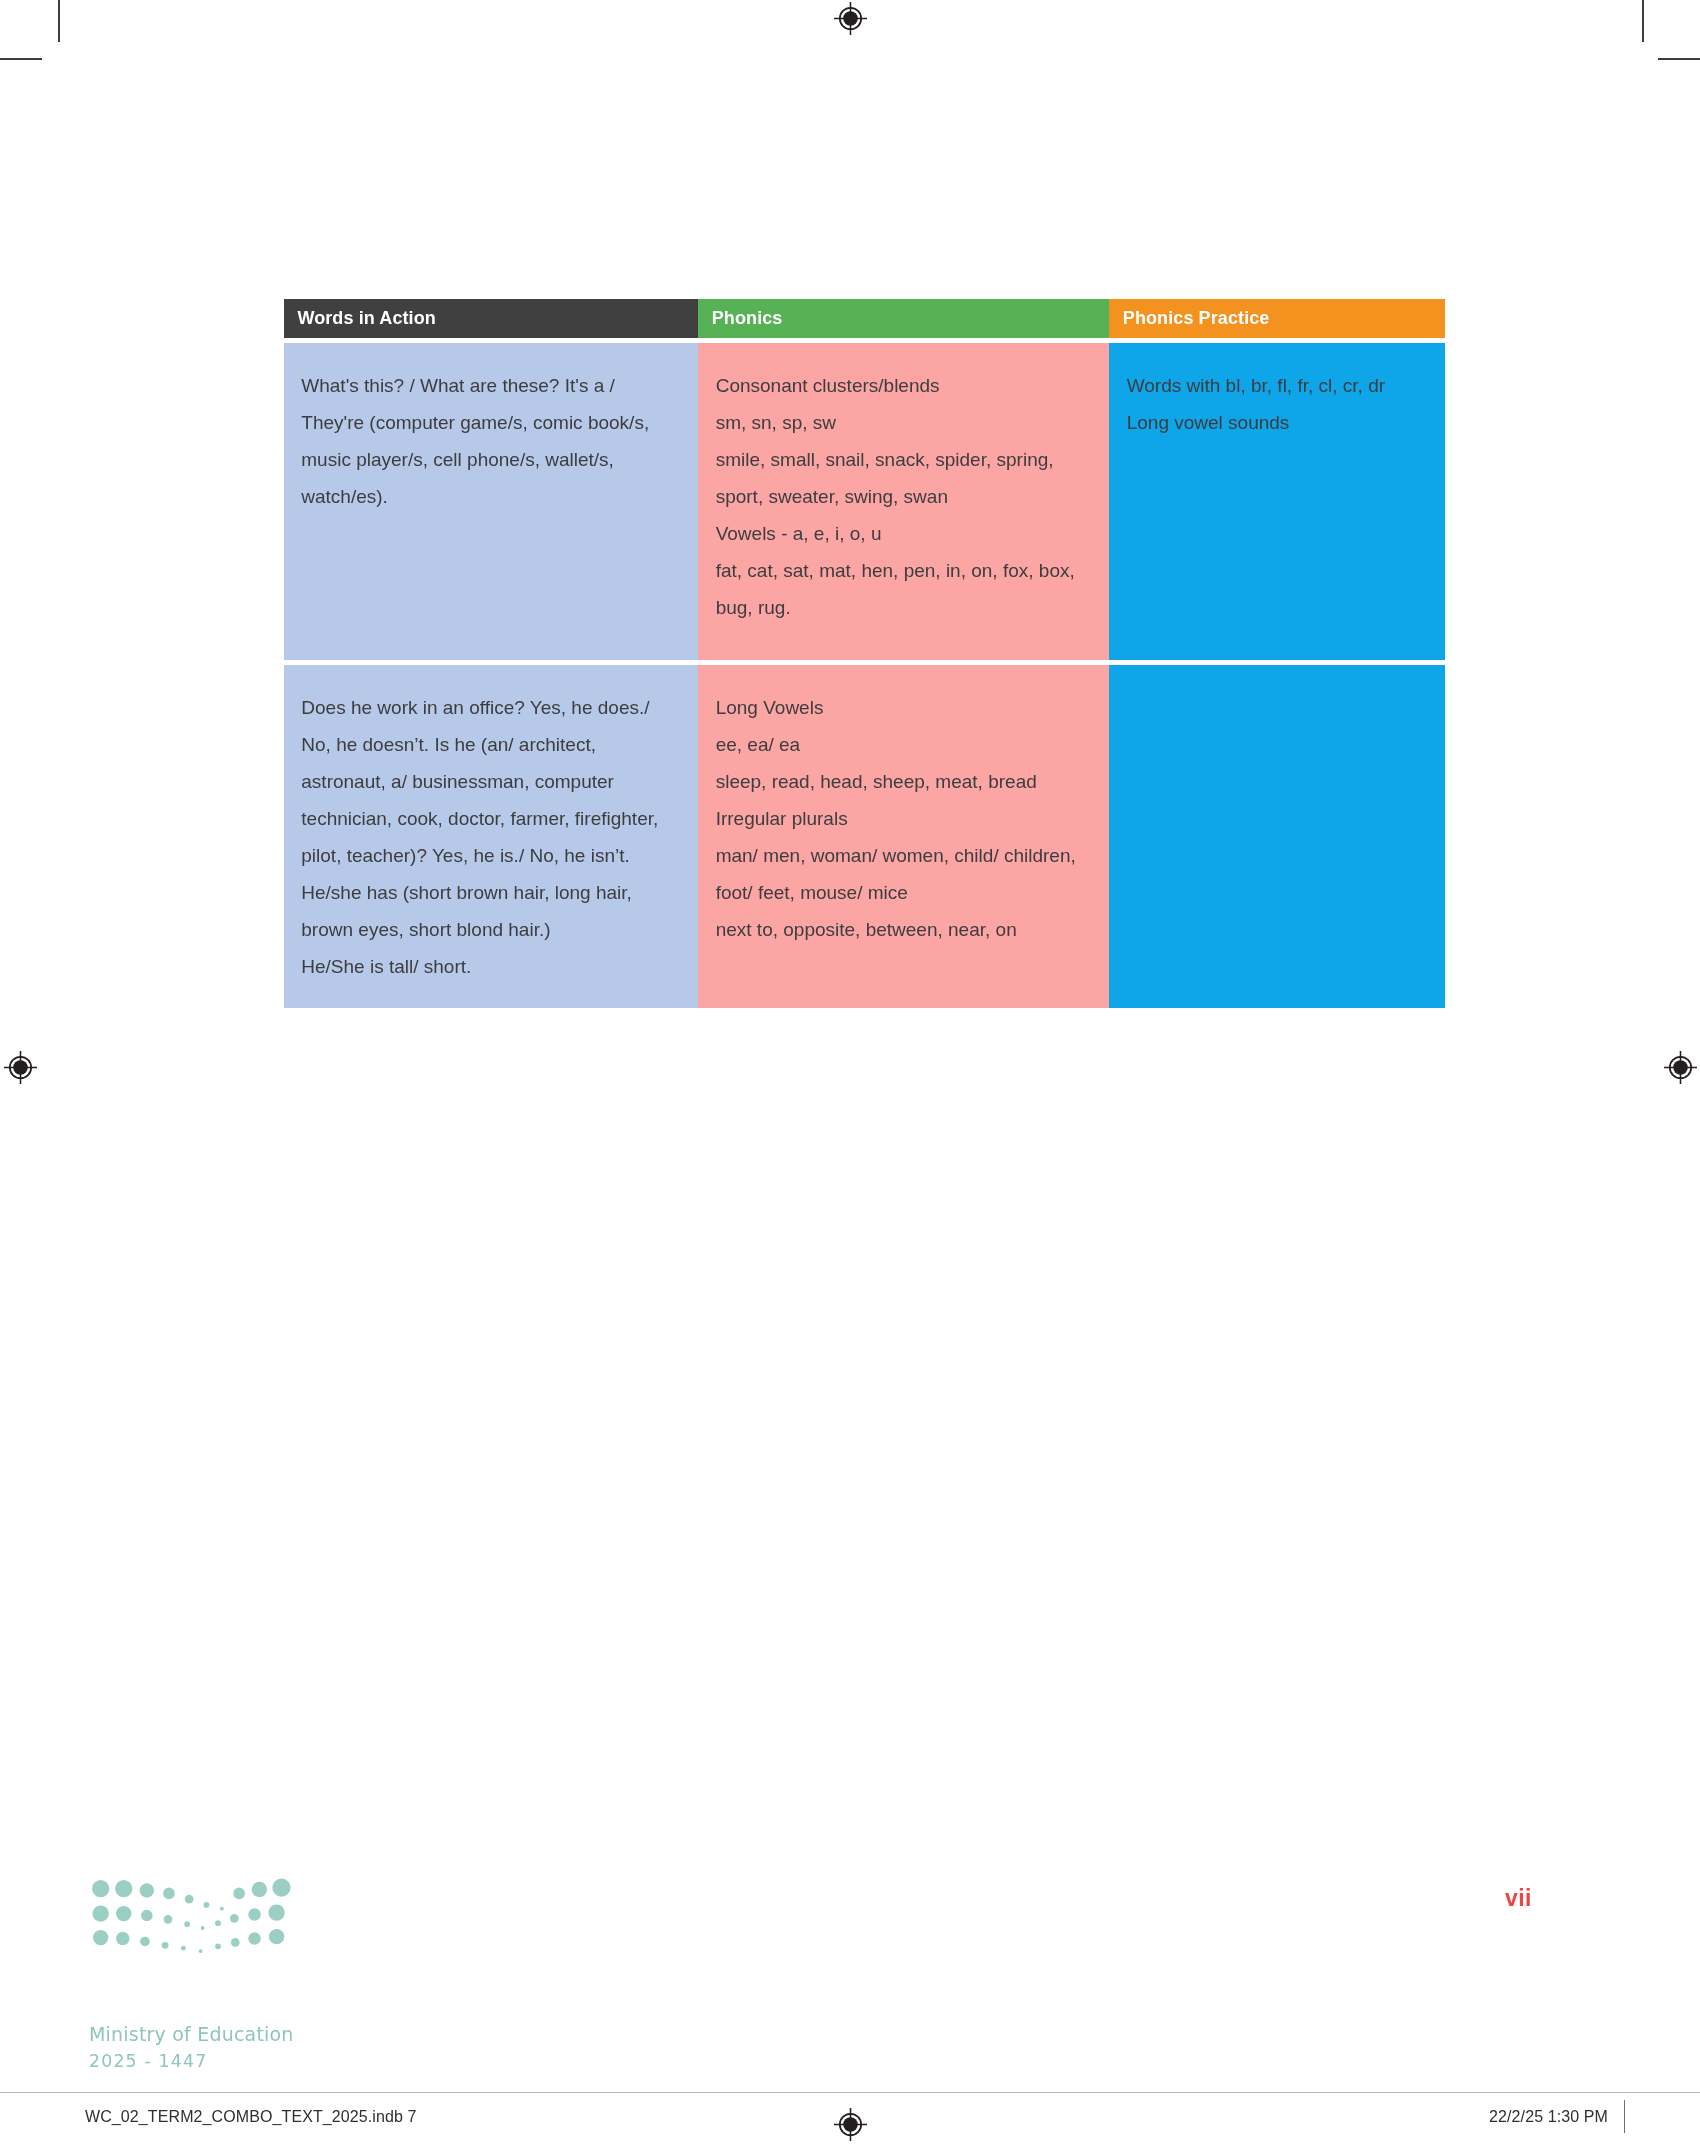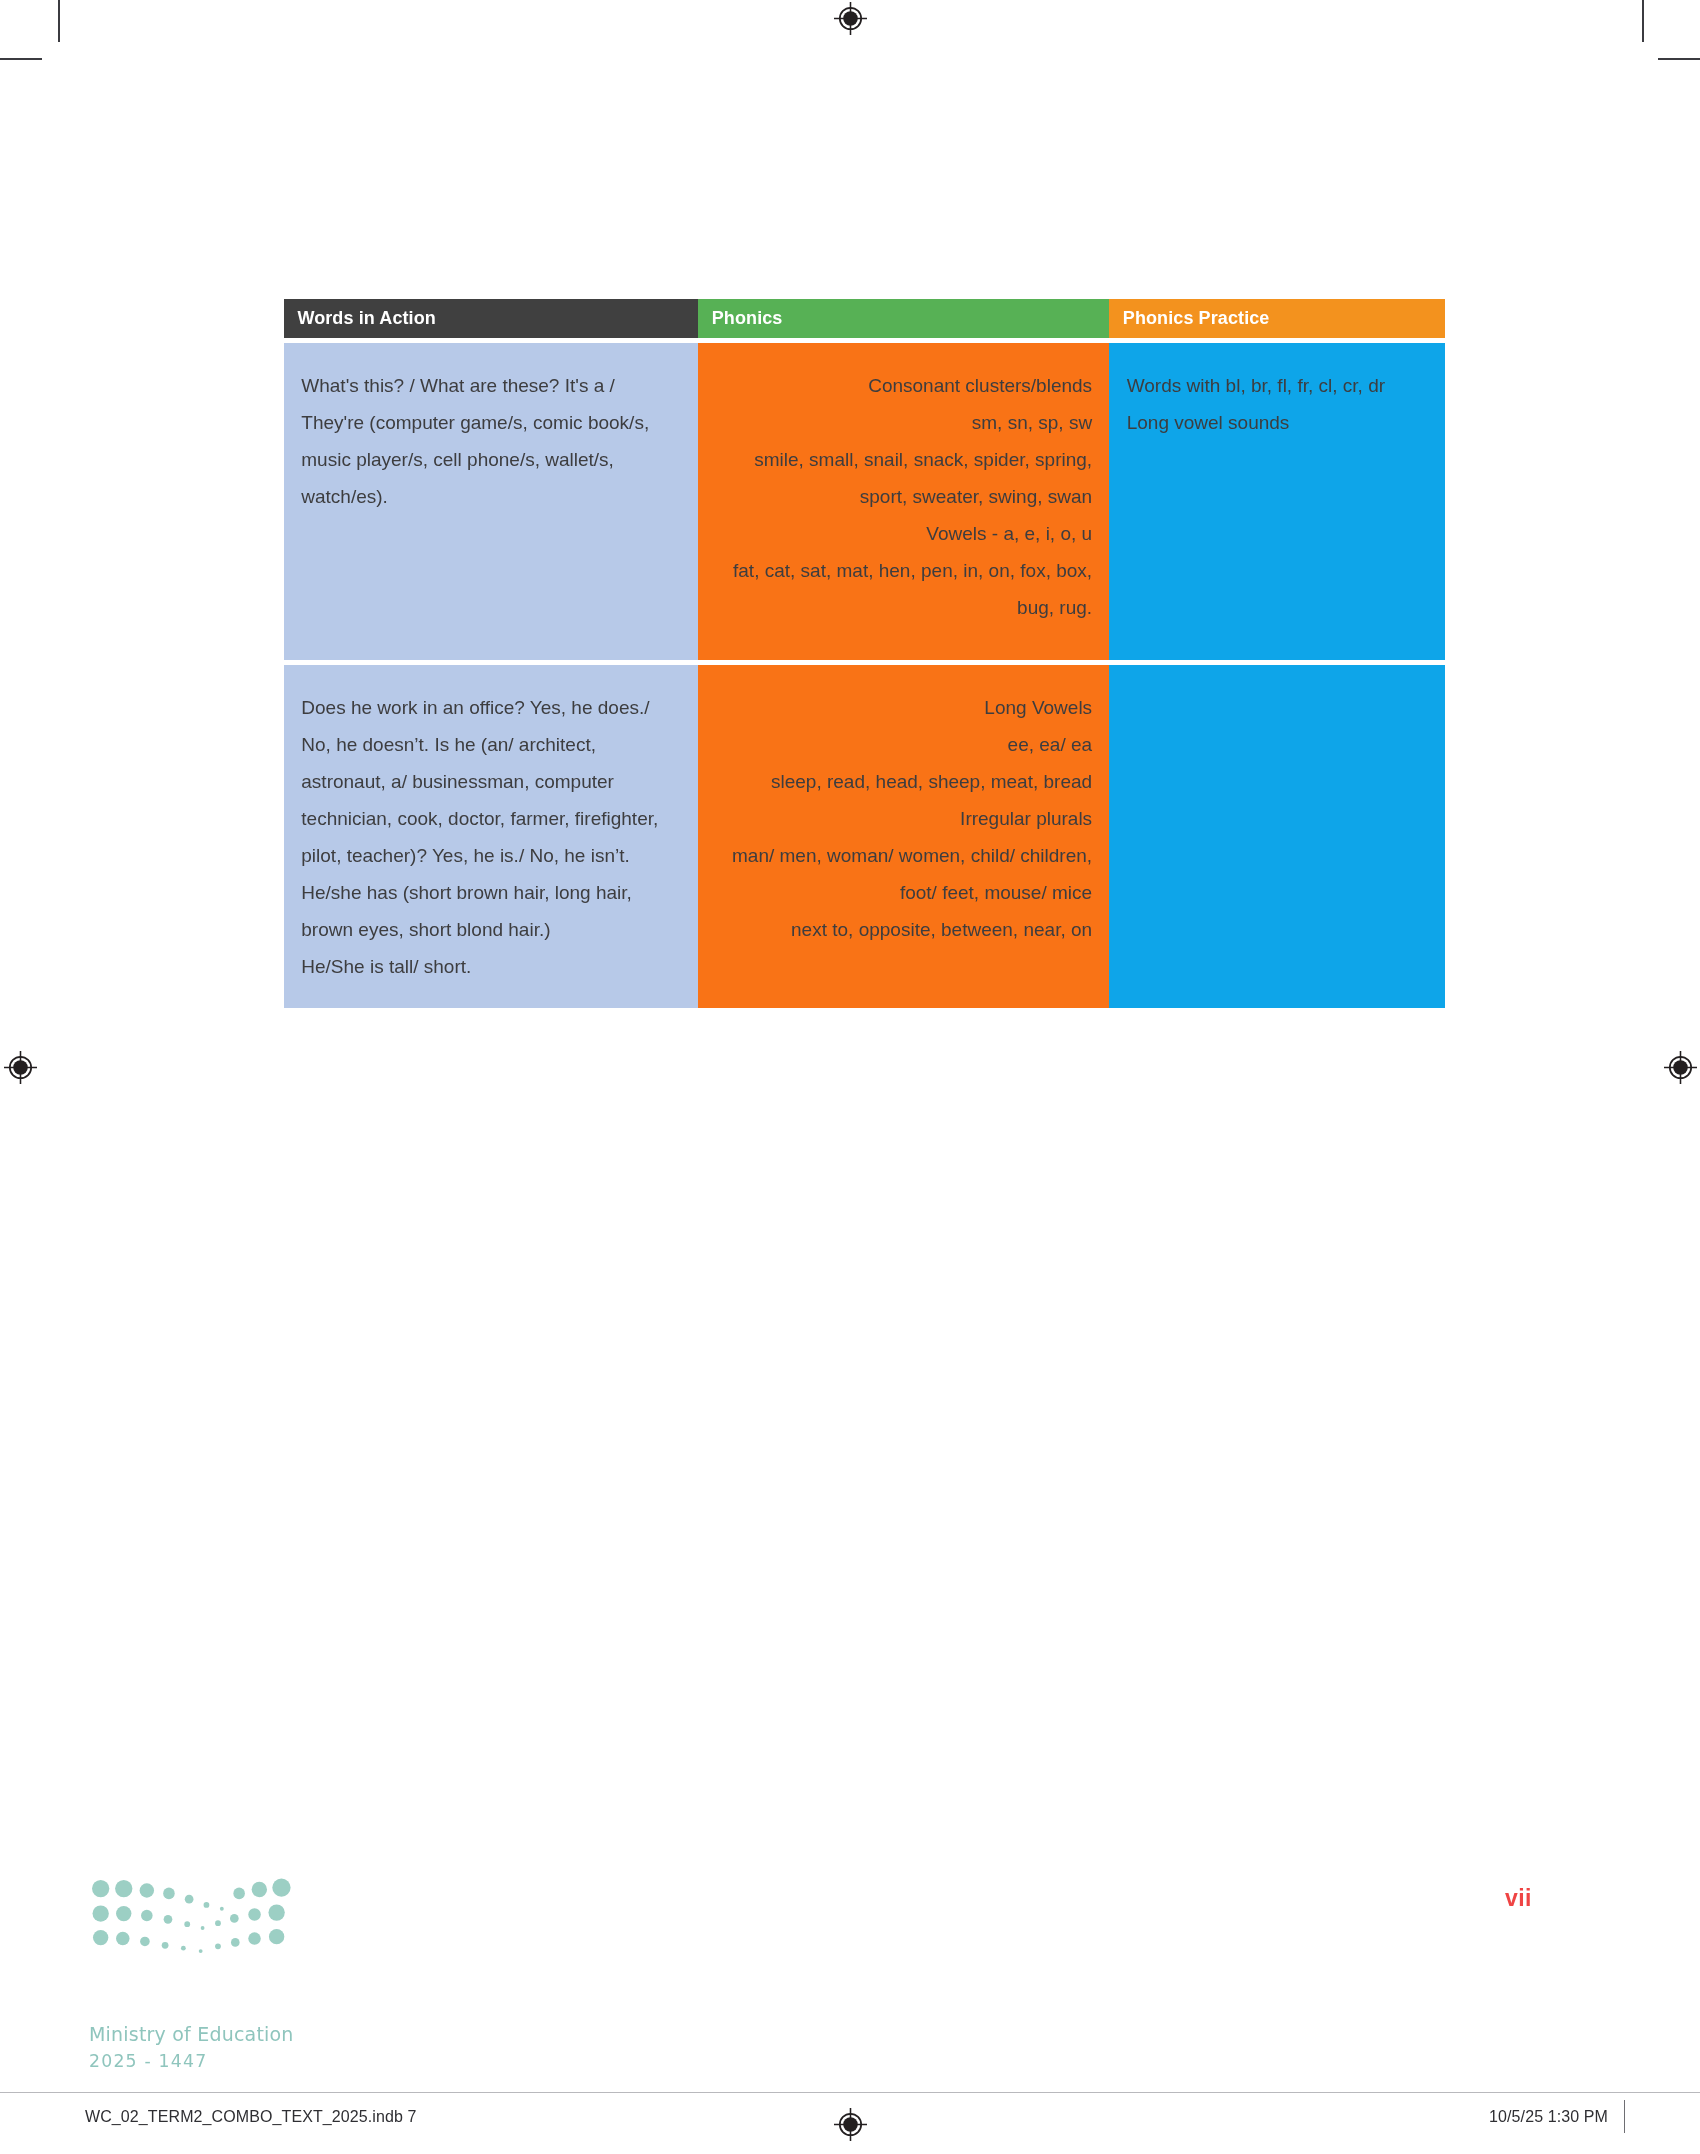--- a/index.html
+++ b/index.html
@@ -65,21 +65,21 @@
   .spacer-row td { height: 4.8px; padding: 0; background: #ffffff; }
 
   .body-row td {
     vertical-align: top;
     padding: 24px 17.3px 23px 17.3px;
     font-size: 19px;
     line-height: 37px;
     color: #3d3d3f;
   }
   .cell-blue   { background: #b7c9e8; }
-  .cell-green  { background: #f97316; text-align: right; }
+  .cell-green  { background: #fca5a5; }
   .cell-orange { background: #0ea5e9; }
 
   .row1-blue   { height: 317px; }
   .row2-blue   { height: 288px; }
 
   .cell-text { margin: 0; white-space: pre-line; }
 
   
   .logo-block {
     position: absolute;
@@ -290,15 +290,15 @@
   </svg>
 
   <div class="logo-en">Ministry of Education</div>
   <div class="logo-years">2025 - 1447</div>
 </div>
 
 <div class="page-number">vii</div>
 
 <div class="footer-rule"></div>
 <div class="footer-file">WC_02_TERM2_COMBO_TEXT_2025.indb   7</div>
-<div class="footer-stamp">10/5/25   1:30 PM</div>
+<div class="footer-stamp">22/2/25   1:30 PM</div>
 <div class="footer-tick"></div>
 
 
 </body></html>

